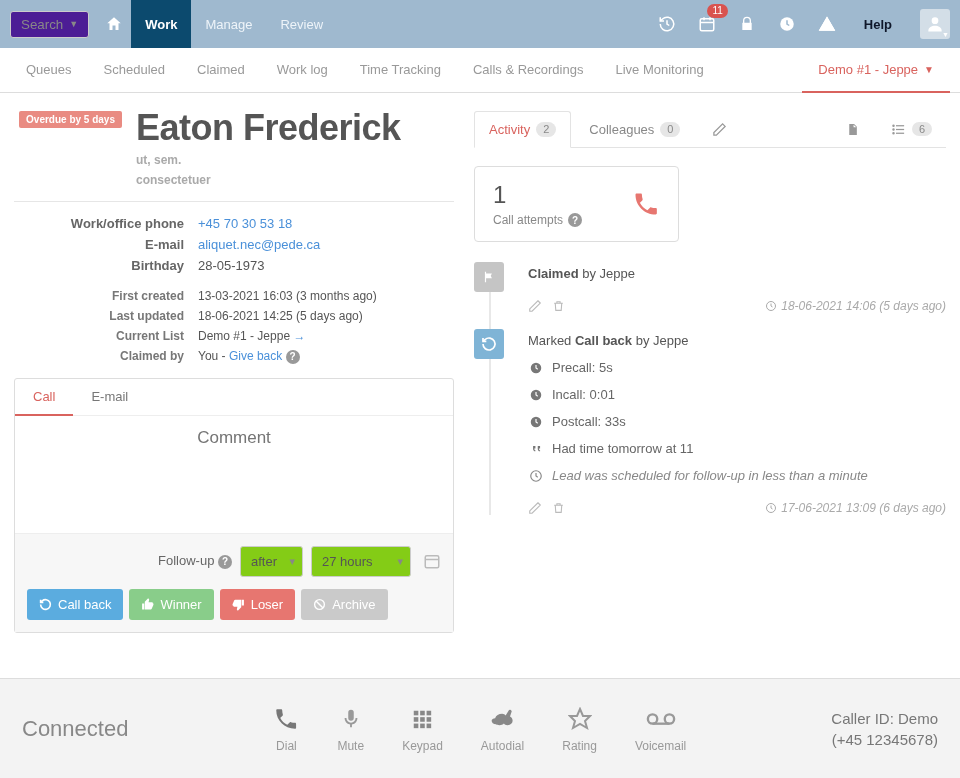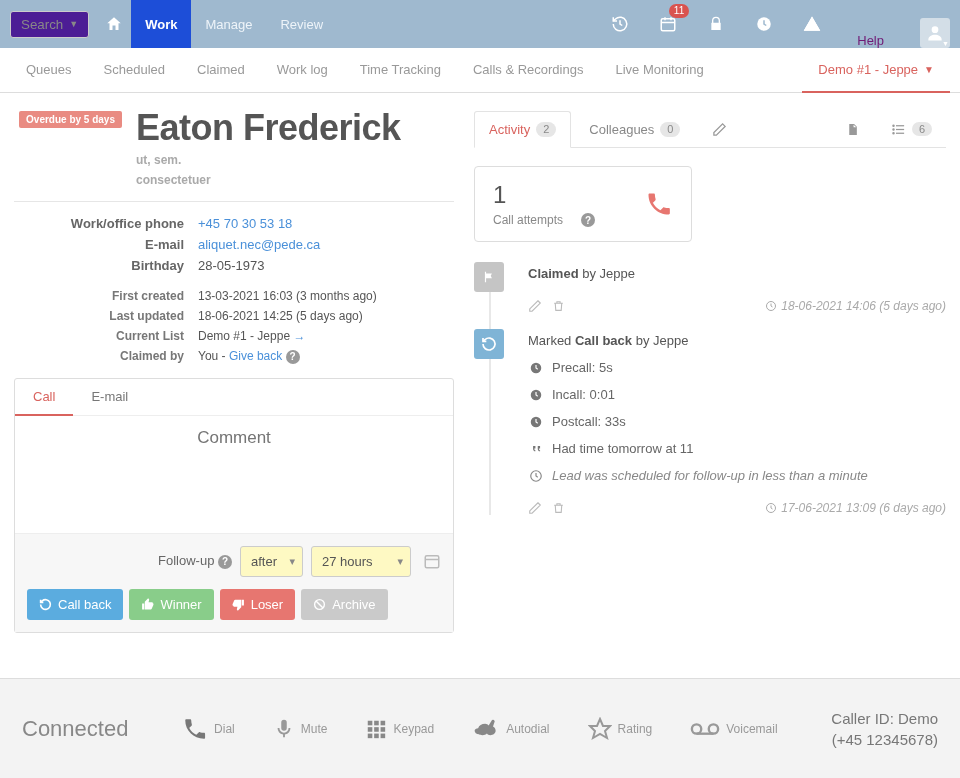--- a/index.html
+++ b/index.html
@@ -4,26 +4,26 @@
 <style>
 * { box-sizing: border-box; margin: 0; padding: 0; }
 body { font-family: -apple-system, "Helvetica Neue", Arial, sans-serif; font-size: 13px; color: #555; background: #fff; width: 960px; height: 778px; overflow: hidden; }
 
 
 .topbar { background: #9fb9cf; height: 48px; display: flex; align-items: center; padding: 0 10px; color: #fff; }
 .search-btn { background: #4c1d95; color: #888; border: 1px solid #ccc; border-radius: 3px; padding: 5px 10px; display: flex; align-items: center; gap: 6px; cursor: pointer; margin-right: 8px; }
 .search-btn .caret { font-size: 9px; }
 .top-icon-btn { width: 34px; height: 48px; display: flex; align-items: center; justify-content: center; color: #fff; cursor: pointer; font-size: 16px; }
 .nav-item { padding: 0 14px; height: 48px; display: flex; align-items: center; color: #eef4f9; cursor: pointer; font-weight: 500; }
-.nav-item.active { background: #1d4ed8; color: #fff; font-weight: 700; }
+.nav-item.active { background: #0c4a6e; color: #fff; font-weight: 700; }
 .top-spacer { flex: 1; }
-.top-right-icons { display: flex; align-items: flex-end; gap: 14px; }
+.top-right-icons { display: flex; align-items: center; gap: 6px; }
 .cal-wrap { position: relative; }
 .badge-red { position: absolute; top: 4px; right: -4px; background: #d9534f; color: #fff; border-radius: 8px; font-size: 10px; padding: 1px 5px; line-height: 12px; }
-.help-link { padding: 0 14px; color: #701a75; text-decoration: none; }
+.help-link { padding: 0 14px; color: #0f172a; text-decoration: none; font-weight: bold; }
 .avatar-square { width: 30px; height: 30px; background: #d3dee7; display: flex; align-items: center; justify-content: center; border-radius: 3px; margin-left: 8px; cursor: pointer; position: relative; }
 .avatar-square svg { fill: #fff; }
 .avatar-square .caret { position: absolute; bottom: 1px; right: 1px; font-size: 7px; color: #fff; }
 
 
 .subnav { display: flex; border-bottom: 1px solid #ddd; background: #fff; padding: 0 10px; }
 .subnav-item { padding: 14px 16px; color: #999; cursor: pointer; font-size: 13px; }
 .subnav-item.red { color: #d9635e; border-bottom: 2px solid #d9635e; margin-bottom: -1px; display: flex; align-items: center; gap: 6px; }
 .sub-spacer { flex: 1; }
 
@@ -52,21 +52,21 @@
 
 
 .compose { border: 1px solid #ddd; border-radius: 3px; margin-top: 14px; background: #fff; }
 .compose-tabs { display: flex; border-bottom: 1px solid #eee; }
 .compose-tab { padding: 10px 18px; cursor: pointer; color: #777; font-size: 13px; }
 .compose-tab.active { color: #d9635e; border-bottom: 2px solid #d9635e; margin-bottom: -1px; }
 .compose-body { padding: 12px; }
 .compose-body textarea { width: 100%; border: none; resize: none; height: 90px; font-family: inherit; font-size: 17px; color: #888; outline: none; text-align: center; }
 .compose-footer { background: #f7f7f7; padding: 12px; border-top: 1px solid #eee; }
 .followup-row { display: flex; align-items: center; gap: 8px; margin-bottom: 12px; font-size: 13px; color: #666; }
-.select { border: 1px solid #ccc; border-radius: 3px; padding: 7px 24px 7px 10px; background: #fef9c3; color: #555; font-size: 13px; appearance: none; position: relative; cursor:pointer; }
+.select { border: 1px solid #ccc; border-radius: 3px; padding: 7px 24px 7px 10px; background: #84cc16; color: #555; font-size: 13px; appearance: none; position: relative; cursor:pointer; }
 .select-wrap { position: relative; display: inline-block; }
 .select-wrap::after { content: "▾"; position: absolute; right: 8px; top: 50%; transform: translateY(-50%); color: #888; pointer-events: none; font-size: 11px; }
 .cal-icon { color: #bbb; font-size: 16px; margin-left: 4px; cursor:pointer; }
 .q-icon { display: inline-flex; width: 14px; height: 14px; background: #999; color: #fff; border-radius: 50%; font-size: 10px; align-items: center; justify-content: center; font-weight: bold; }
 .btn-row { display: flex; gap: 6px; }
 .btn { border: none; color: #fff; padding: 8px 12px; border-radius: 3px; cursor: pointer; font-size: 13px; display: flex; align-items: center; gap: 6px; }
 .btn-blue { background: #5bacdf; }
 .btn-green { background: #89cd8a; }
 .btn-red { background: #e77670; }
 .btn-grey { background: #cacaca; }
@@ -74,21 +74,21 @@
 
 .right-tabs { display: flex; align-items: center; border-bottom: 1px solid #e3e3e3; gap: 4px; }
 .rtab { padding: 10px 14px; cursor: pointer; display: flex; gap: 6px; color: #888; font-size: 13px; }
 .rtab.active { color: #d9635e; border: 1px solid #e3e3e3; border-bottom: 1px solid #fff; margin-bottom: -1px; border-radius: 3px 3px 0 0; }
 .count-pill { background: #e6e6e6; color: #888; border-radius: 9px; font-size: 11px; padding: 1px 7px; }
 .rtab-spacer { flex: 1; }
 .rtab-icon { padding: 10px 14px; color: #999; cursor: pointer; display: flex; align-items: center; gap: 6px; }
 
 .call-card { border: 1px solid #ddd; border-radius: 4px; padding: 14px 18px; margin-top: 18px; display: inline-flex; align-items: center; gap: 50px; }
 .call-num { font-size: 24px; color: #555; font-weight: 400; }
-.call-label { color: #888; font-size: 12px; margin-top: 4px; display: flex; align-items: center; gap: 18px; }
+.call-label { color: #888; font-size: 12px; margin-top: 4px; display: flex; align-items: center; gap: 5px; }
 .phone-big { color: #e77670; font-size: 26px; }
 
 
 .timeline { margin-top: 20px; position: relative; padding-left: 40px; }
 .timeline::before { content: ""; position: absolute; left: 15px; top: 0; bottom: 0; width: 2px; background: #e8e8e8; }
 .tevent { position: relative; margin-bottom: 16px; }
 .tmarker { position: absolute; left: -40px; top: 0; width: 30px; height: 30px; border-radius: 3px; display: flex; align-items: center; justify-content: center; color: #fff; }
 .tmarker.grey { background: #c5c5c5; }
 .tmarker.blue { background: #7fb4d6; }
 .tbody { padding: 4px 0 0 14px; }
@@ -97,21 +97,21 @@
 .tactions { display: flex; align-items: center; gap: 10px; margin-top: 18px; color: #bbb; font-size: 13px; font-style: italic; }
 .tactions .meta { margin-left: auto; color: #aaa; font-size: 12px; display: flex; align-items: center; gap: 4px; }
 .tdetail { display: flex; align-items: center; gap: 8px; color: #666; font-size: 13px; margin-top: 12px; }
 .tdetail .sicon { color: #888; width: 16px; display:inline-flex; justify-content:center;}
 .tdetail.italic { font-style: italic; color: #888; }
 
 
 .bottombar { position: absolute; bottom: 0; left: 0; right: 0; height: 100px; background: #f3f3f3; border-top: 1px solid #ddd; display: flex; align-items: center; padding: 0 22px; }
 .connected { font-size: 22px; color: #888; font-weight: 400; }
 .bb-center { flex: 1; display: flex; justify-content: center; gap: 38px; }
-.bb-btn { display: flex; align-items: center; gap: 6px; color: #999; cursor: pointer; font-size: 12px; }
+.bb-btn { display: flex; flex-direction: column; align-items: center; gap: 6px; color: #999; cursor: pointer; font-size: 12px; }
 .bb-btn .bicon { font-size: 24px; color: #888; height: 28px; display:flex; align-items:center; }
 .callerid { text-align: right; color: #777; font-size: 15px; line-height: 1.4; }
 
 svg { display: block; }
 </style>
 </head>
 <body>
 
 <div class="topbar">
   <button class="search-btn">

